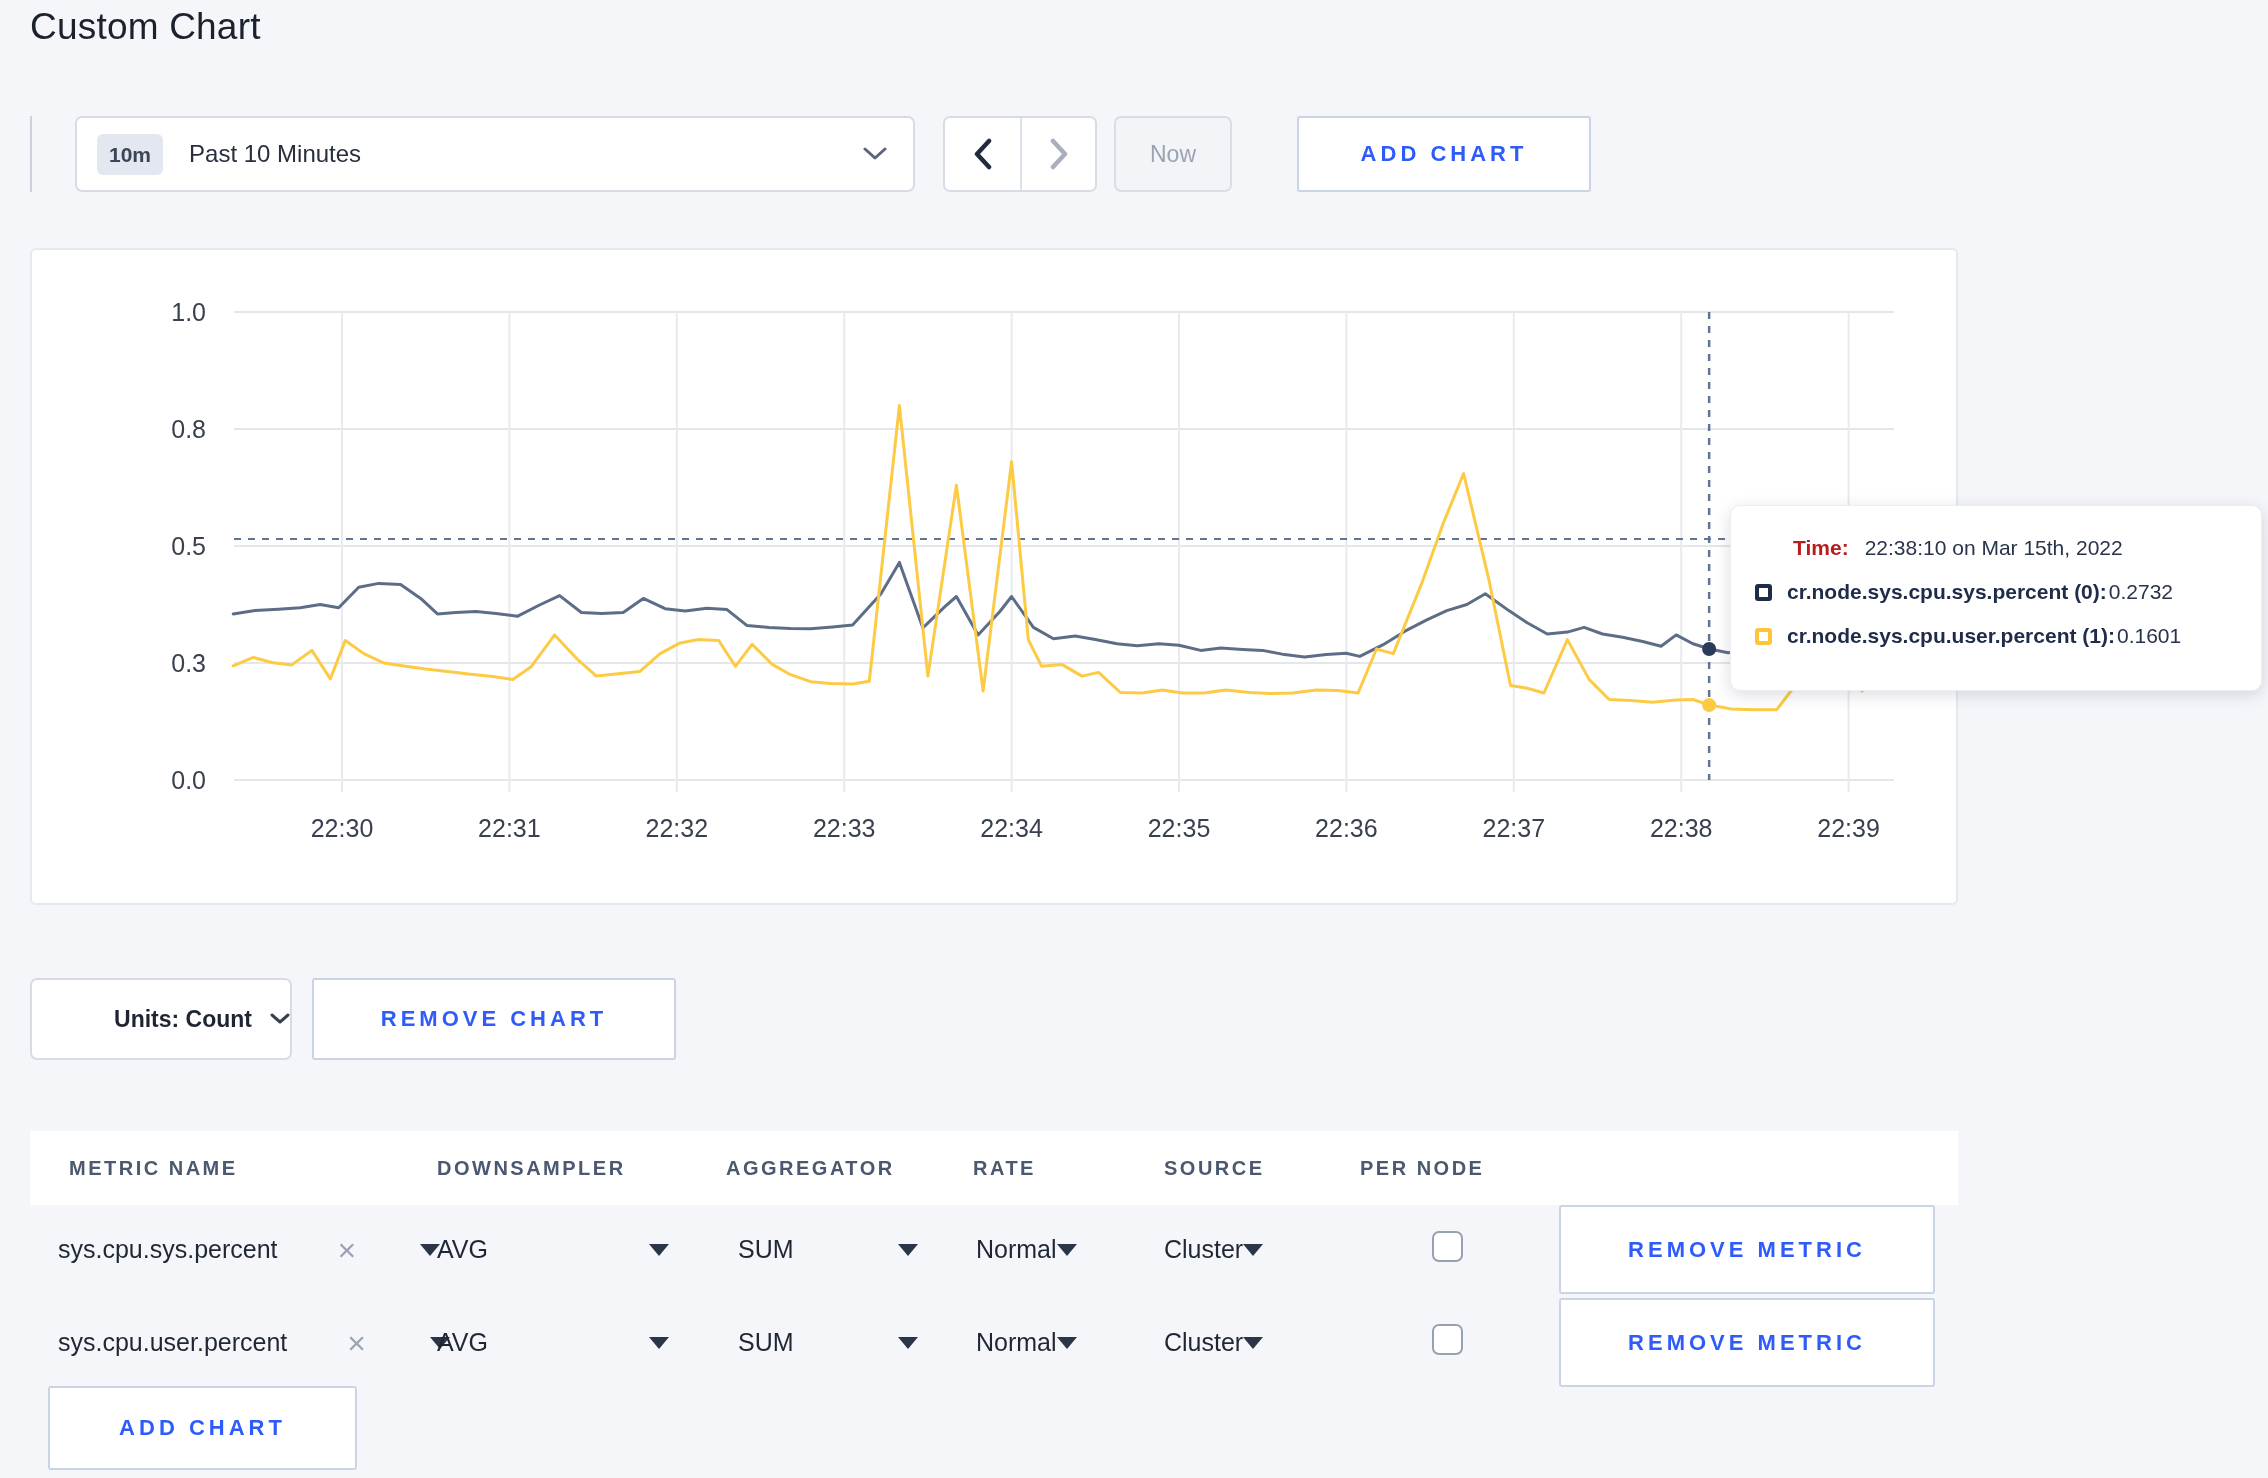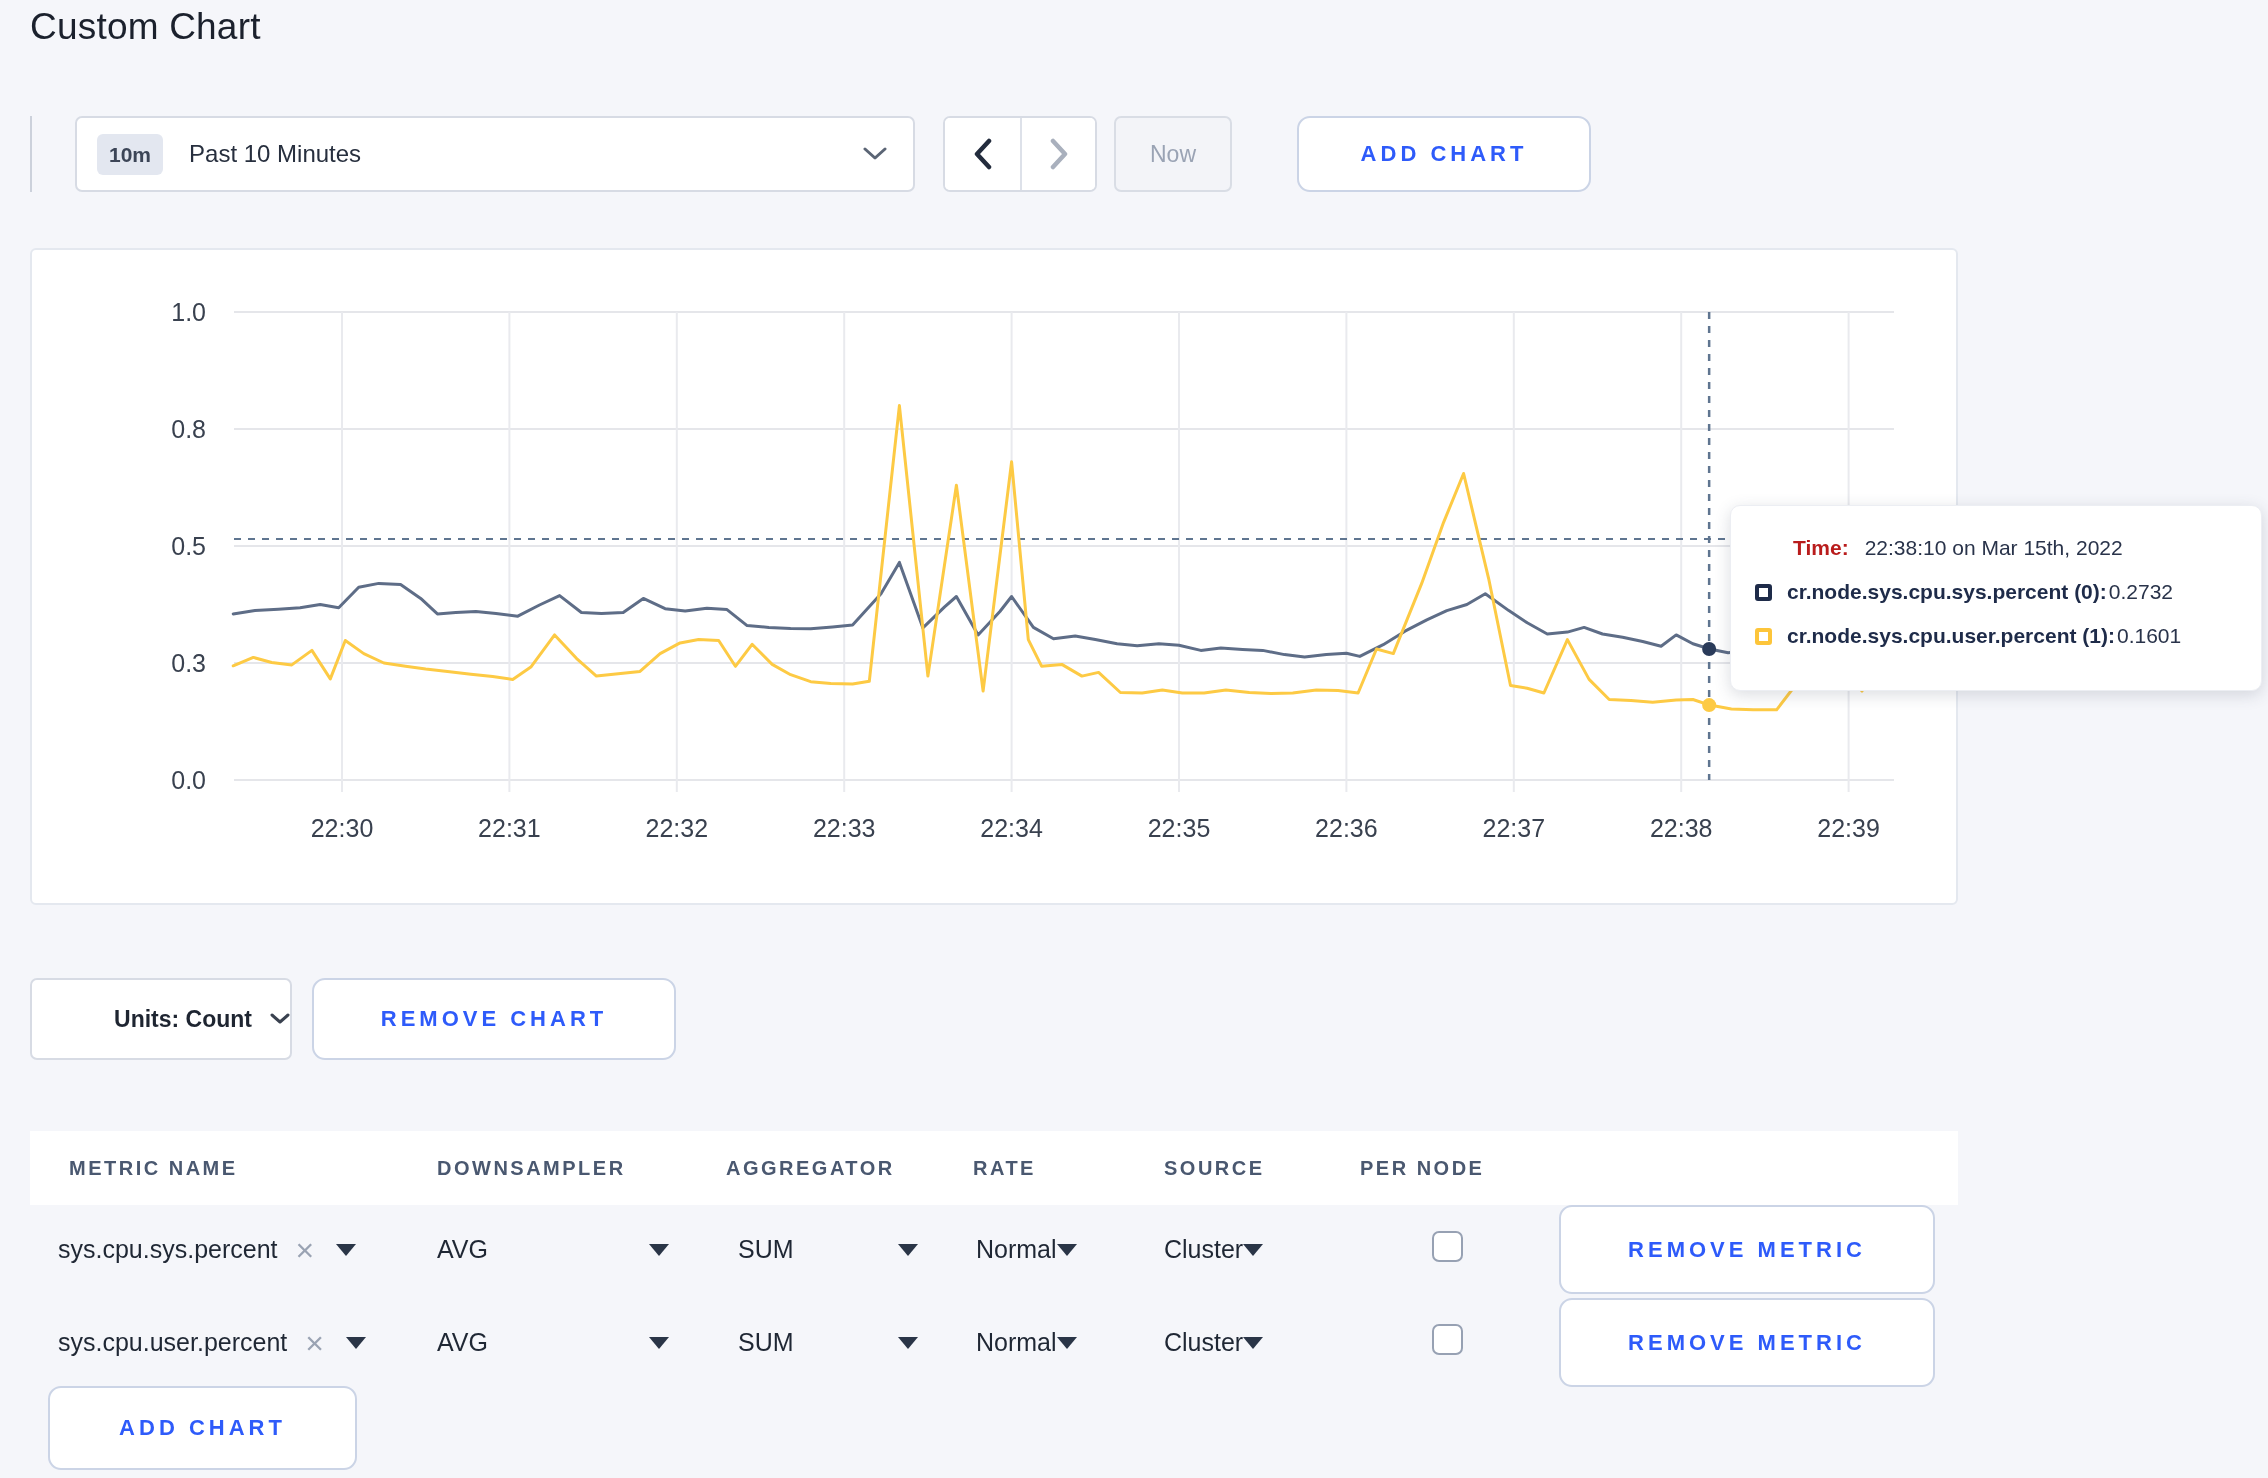--- a/index.html
+++ b/index.html
@@ -33,21 +33,21 @@
   .time-label { margin-left:26px; font-size:24px; color:#272f3e; flex:1; }
   .nav-group { position:absolute; left:943px; top:116px; width:154px; height:76px; display:flex; background:#fff; border:2px solid #d7dbe4; border-radius:7px; overflow:hidden; }
   .nav-btn { width:50%; display:flex; align-items:center; justify-content:center; background:#fff; border:none; cursor:pointer; }
   .nav-btn + .nav-btn { border-left:2px solid #dde1e9; }
   .now-btn {
     position:absolute; left:1114px; top:116px; width:118px; height:76px;
     background:#f3f4f8; border:2px solid #d9dde5; border-radius:7px;
     font-size:23px; color:#9aa3b4; cursor:default;
   }
   .btn-blue {
-    background:#fff; border:2px solid #cbd4e6; border-radius:13px;
+    background:#fff; border:2px solid #cbd4e6; border-radius:3px;
     color:var(--accent,#2e5bfa); font-size:22px; font-weight:600; letter-spacing:4px;
     display:flex; align-items:center; justify-content:center; cursor:pointer;
     font-family:"Liberation Sans", sans-serif;
   }
   .add-chart-btn { position:absolute; left:1297px; top:116px; width:294px; height:76px; }
 
   
   .chart-card {
     position:absolute; left:30px; top:248px; width:1928px; height:657px;
     background:#fff; border:2px solid #e4e8ef; border-radius:6px;
@@ -80,21 +80,21 @@
 
   
   .table-header-band {
     position:absolute; left:30px; top:1131px; width:1928px; height:74px; background:#fff;
   }
   .th {
     position:absolute; top:0; height:74px; display:flex; align-items:center;
     font-size:20px; font-weight:600; letter-spacing:2.5px; color:#4a5870;
   }
   .mrow { position:absolute; left:30px; width:1928px; height:93px; }
-  .cell { position:absolute; top:0; height:93px; display:flex; align-items:center; }
+  .cell { position:absolute; top:0; height:93px; display:flex; align-items:center;gap:42px; }
   .mname { font-size:25px; color:#1f2734; }
   .x-icon { font-size:32px; color:#9aa3b3; margin-left:18px; line-height:1; cursor:pointer; }
   .caret { width:0; height:0; border-left:10px solid transparent; border-right:10px solid transparent; border-top:12px solid #2a3547; display:inline-block; }
   .cell .sel-label { font-size:25px; color:#1f2734; }
   .spread { justify-content:space-between; }
   .gap10 { gap:0; }
   .pn-checkbox {
     appearance:none; -webkit-appearance:none;
     position:absolute; left:1402px; top:28px; width:31px; height:31px;
     border:2.5px solid #97a1b3; border-radius:7px; background:#fff; cursor:pointer;

